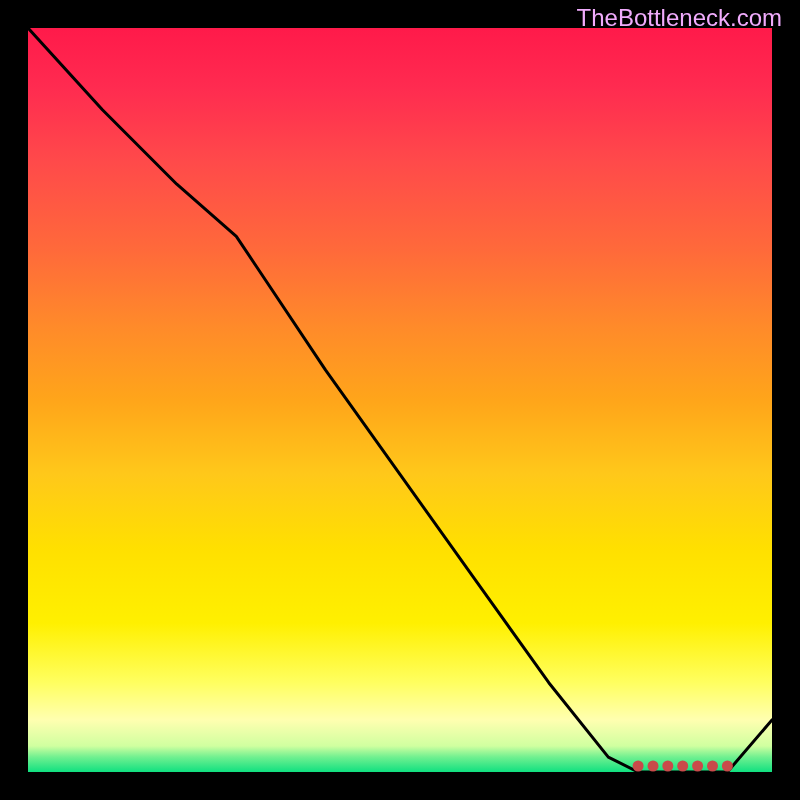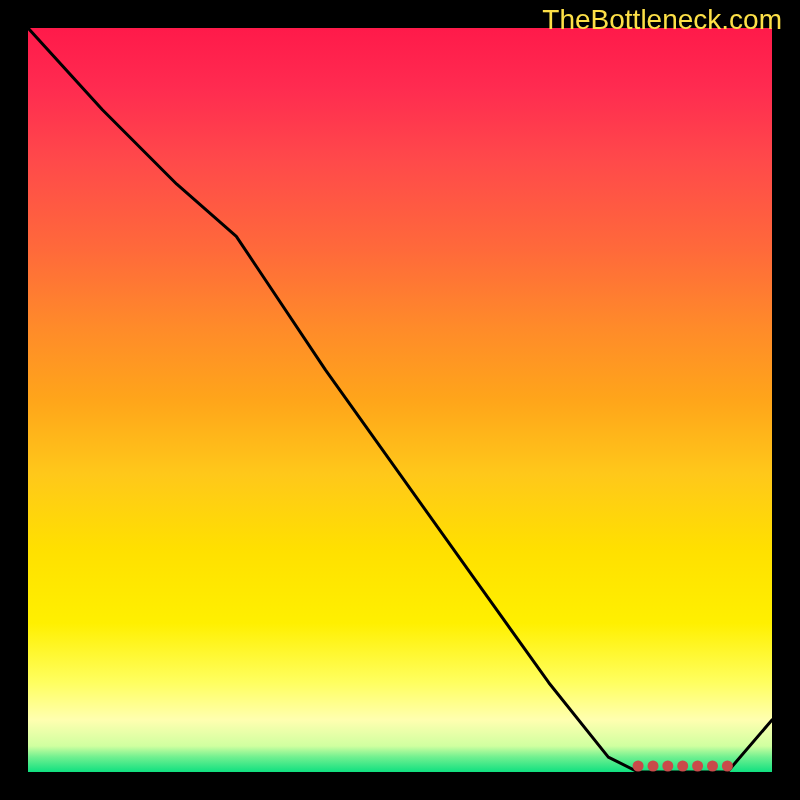--- a/index.html
+++ b/index.html
@@ -7,22 +7,22 @@
     width: 800px;
     height: 800px;
     background: #000;
     position: relative;
     font-family: Arial, sans-serif;
   }
   .watermark {
     position: absolute;
     top: 4px;
     right: 18px;
-    color: #fde047;
-    font-size: 28px;
+    color: #f0abfc;
+    font-size: 24px;
     font-weight: 500;
     z-index: 10;
   }
   .plot-area {
     position: absolute;
     left: 28px;
     top: 28px;
     width: 744px;
     height: 744px;
     overflow: hidden;

